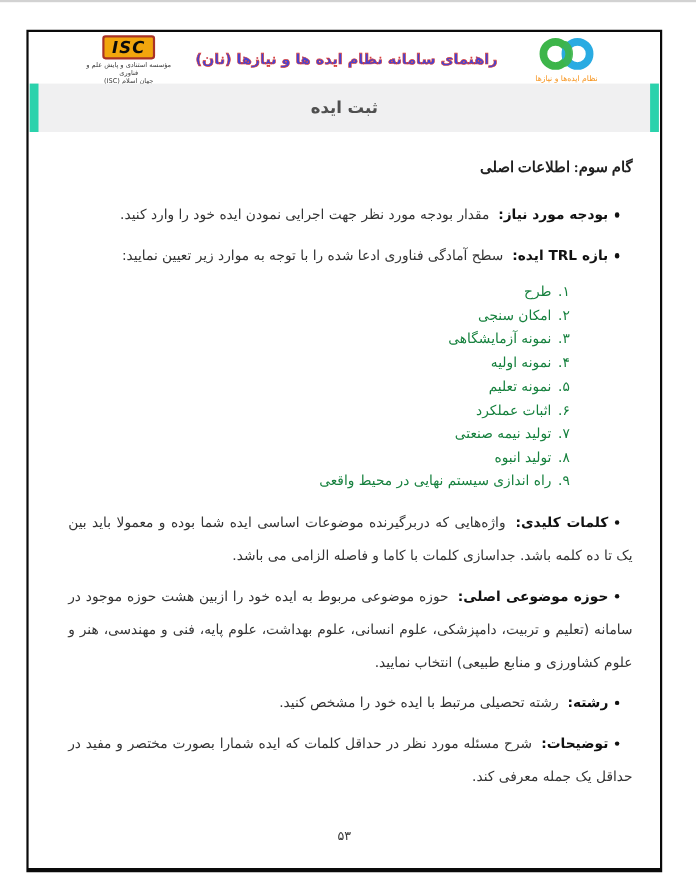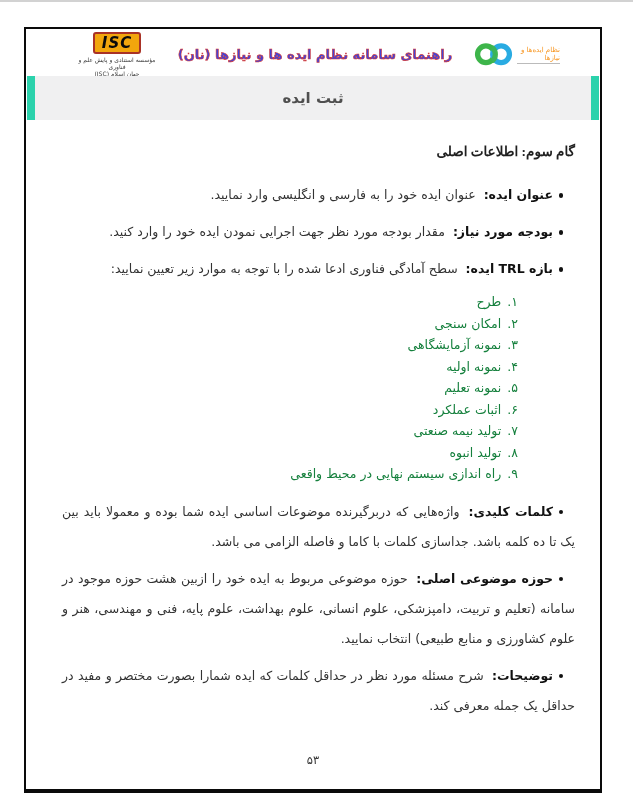--- a/index.html
+++ b/index.html
@@ -20,21 +20,21 @@
   .isc-block { display:flex; flex-direction:column; align-items:center; width:86px; margin-top:2px; }
   .isc-badge { background:#f2a60d; border:2px solid #a93226; border-radius:3px;
                color:#0b0b0b; font-weight:900; font-style:italic; font-size:15px;
                line-height:18px; padding:0 7px; letter-spacing:1px; }
   .isc-caption { margin-top:2px; font-size:6px; line-height:7px; color:#3a3a3a;
                  text-align:center; direction:rtl; border-bottom:1px solid #888; padding-bottom:1px; }
 
   .header-title { direction:rtl; font-size:13px; font-weight:bold; color:#4743d2;
                   -webkit-text-stroke:0.55px #e2392a; letter-spacing:0px; text-align:center; }
 
-  .nan-block { display:flex; flex-direction:row; align-items:center; width:90px; margin-top:1px; }
+  .nan-block { display:flex; flex-direction:column; align-items:center; width:90px; margin-top:1px; }
   .nan-caption { margin-top:0px; font-size:7px; line-height:8px; color:#f7941d;
                  direction:rtl; border-bottom:1px solid #bbb; padding-bottom:1px; }
 
   
   .title-bar { position:absolute; top:47px; left:1px; right:1px; height:44px;
                background:#f0f0f1; border-left:8px solid #2bd2ac; border-right:8px solid #2bd2ac;
                display:flex; align-items:center; justify-content:center; }
   .title-bar span { font-size:15px; font-weight:bold; color:#4f4f4f; direction:rtl; }
 
   
@@ -86,25 +86,20 @@
 
     <div class="title-bar">
       <span>ثبت ایده</span>
     </div>
 
     <div class="content">
       <div class="heading">گام سوم: اطلاعات اصلی</div>
 
       <div class="bullet">
         <span class="dot"></span>
-        <b>عنوان  ایده:</b>
-        <span>عنوان ایده خود را به فارسی و انگلیسی وارد نمایید.</span>
-      </div>
-      <div class="bullet">
-        <span class="dot"></span>
         <b>بودجه مورد نیاز:</b>
         <span>مقدار بودجه مورد نظر جهت اجرایی نمودن ایده خود را وارد کنید.</span>
       </div>
       <div class="bullet">
         <span class="dot"></span>
         <b>بازه TRL ایده:</b>
         <span>سطح آمادگی فناوری ادعا شده را با توجه به موارد زیر تعیین نمایید:</span>
       </div>
 
       <div class="trl-list">
@@ -124,20 +119,25 @@
         <b>کلمات کلیدی:</b>
         <span>واژه‌هایی که دربرگیرنده موضوعات اساسی ایده شما بوده و معمولا باید بین یک تا ده کلمه باشد. جداسازی کلمات با کاما و فاصله الزامی می باشد.</span>
       </div>
       <div class="bullet">
         <span class="dot"></span>
         <b>حوزه موضوعی اصلی:</b>
         <span>حوزه موضوعی مربوط به ایده خود را ازبین هشت حوزه موجود در سامانه (تعلیم و تربیت، دامپزشکی، علوم انسانی، علوم بهداشت، علوم پایه، فنی و مهندسی، هنر و علوم کشاورزی و منابع طبیعی) انتخاب نمایید.</span>
       </div>
       <div class="bullet">
         <span class="dot"></span>
+        <b>رشته:</b>
+        <span>رشته تحصیلی مرتبط با ایده خود را مشخص کنید.</span>
+      </div>
+      <div class="bullet">
+        <span class="dot"></span>
         <b>توضیحات:</b>
         <span>شرح مسئله مورد نظر در حداقل کلمات که ایده شمارا بصورت مختصر و مفید در حداقل یک جمله معرفی کند.</span>
       </div>
     </div>
 
     <div class="page-number">۵۳</div>
   </div>
 </div>
 
 </body></html>

